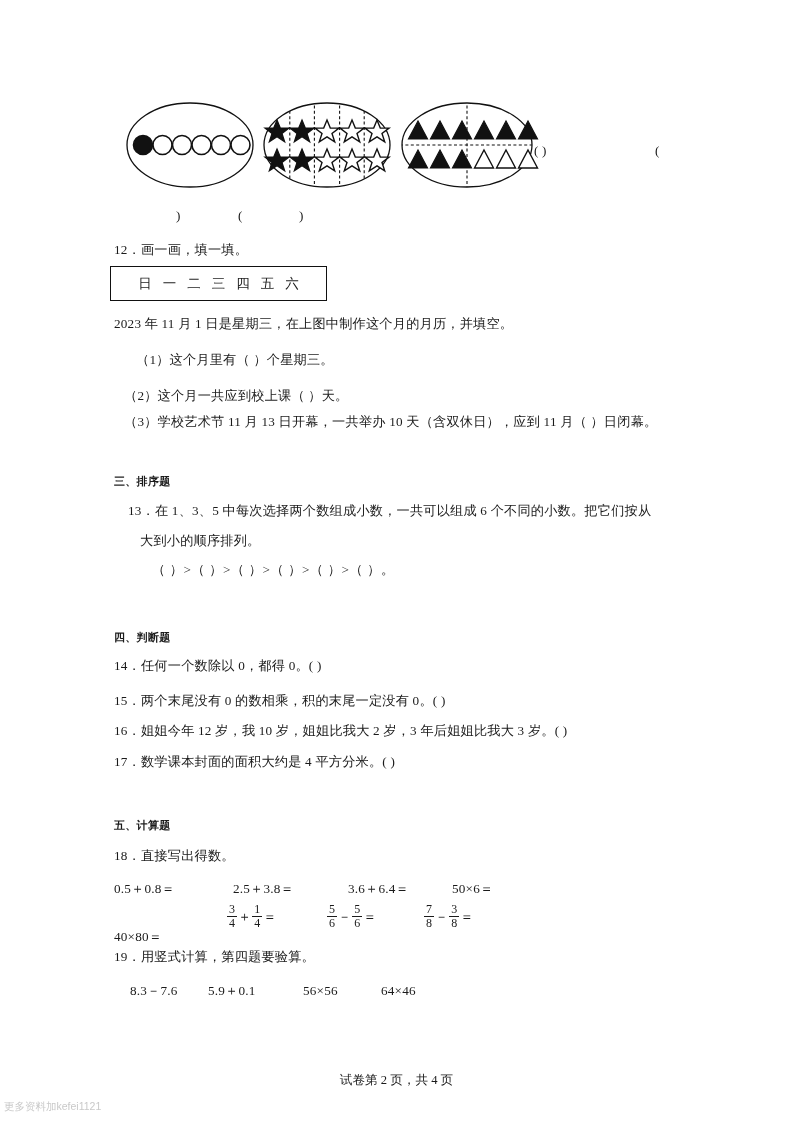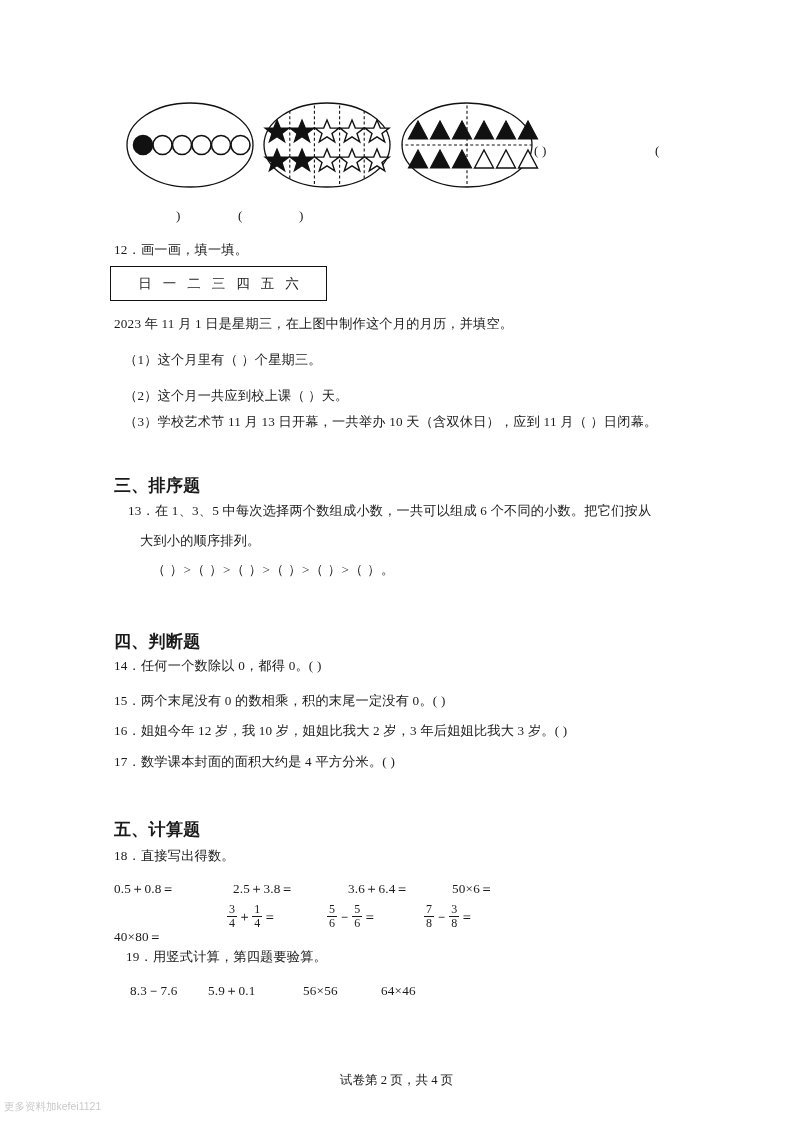--- a/index.html
+++ b/index.html
@@ -25,21 +25,21 @@
   
   .txt {
     position: absolute;
     font-size: 13.2px;
     line-height: 1.5;
     white-space: nowrap;
     letter-spacing: .2px;
   }
   .sec-head {
     position: absolute;
-    font-size: 17px;
+    font-size: 11px;
     font-weight: bold;
     white-space: nowrap;
     letter-spacing: .3px;
   }
 
   
   .fig-area {
     position: absolute;
     left: 0;
     top: 88px;
@@ -201,21 +201,21 @@
       <span class="cal-day">一</span>
       <span class="cal-day">二</span>
       <span class="cal-day">三</span>
       <span class="cal-day">四</span>
       <span class="cal-day">五</span>
       <span class="cal-day">六</span>
     </div>
   </div>
 
   <div class="txt" style="left:114px; top:314px;">2023 年 11 月 1 日是星期三，在上图中制作这个月的月历，并填空。</div>
-  <div class="txt" style="left:124px; top:350px;">（1）这个月里有（    ）个星期三。</div>
+  <div class="txt" style="left:136px; top:350px;">（1）这个月里有（    ）个星期三。</div>
   <div class="txt" style="left:124px; top:386px;font-family:Liberation Serif, serif;">（2）这个月一共应到校上课（    ）天。</div>
   <div class="txt" style="left:124px; top:412px;">（3）学校艺术节 11 月 13 日开幕，一共举办 10 天（含双休日），应到 11 月（    ）日闭幕。</div>
 
   <div class="sec-head" style="left:114px; top:474px;">三、排序题</div>
   <div class="txt" style="left:128px; top:501px;">13．在 1、3、5 中每次选择两个数组成小数，一共可以组成 6 个不同的小数。把它们按从</div>
   <div class="txt" style="left:140px; top:531px;">大到小的顺序排列。</div>
   <div class="txt" style="left:152px; top:560px; letter-spacing:.6px;">（        ）&gt;（        ）&gt;（        ）&gt;（        ）&gt;（        ）&gt;（        ）。</div>
 
   <div class="sec-head" style="left:114px; top:630px;">四、判断题</div>
   <div class="txt" style="left:114px; top:656px;">14．任何一个数除以 0，都得 0。(            )</div>
@@ -265,21 +265,21 @@
       <span class="den">8</span>
     </span>
     <span>－</span>
     <span class="frac">
       <span class="num">3</span>
       <span class="den">8</span>
     </span>
     <span>＝</span>
   </div>
 
-  <div class="txt" style="left:114px; top:947px;margin-left:12px;">19．用竖式计算，第四题要验算。</div>
+  <div class="txt" style="left:114px; top:947px;">19．用竖式计算，第四题要验算。</div>
   <div class="txt" style="left:130px; top:981px;">8.3－7.6</div>
   <div class="txt" style="left:208px; top:981px;">5.9＋0.1</div>
   <div class="txt" style="left:303px; top:981px;">56×56</div>
   <div class="txt" style="left:381px; top:981px;">64×46</div>
 
   <div class="footer">试卷第 2 页，共 4 页</div>
   <div class="watermark">更多资料加kefei1121</div>
 
 </div>
 

